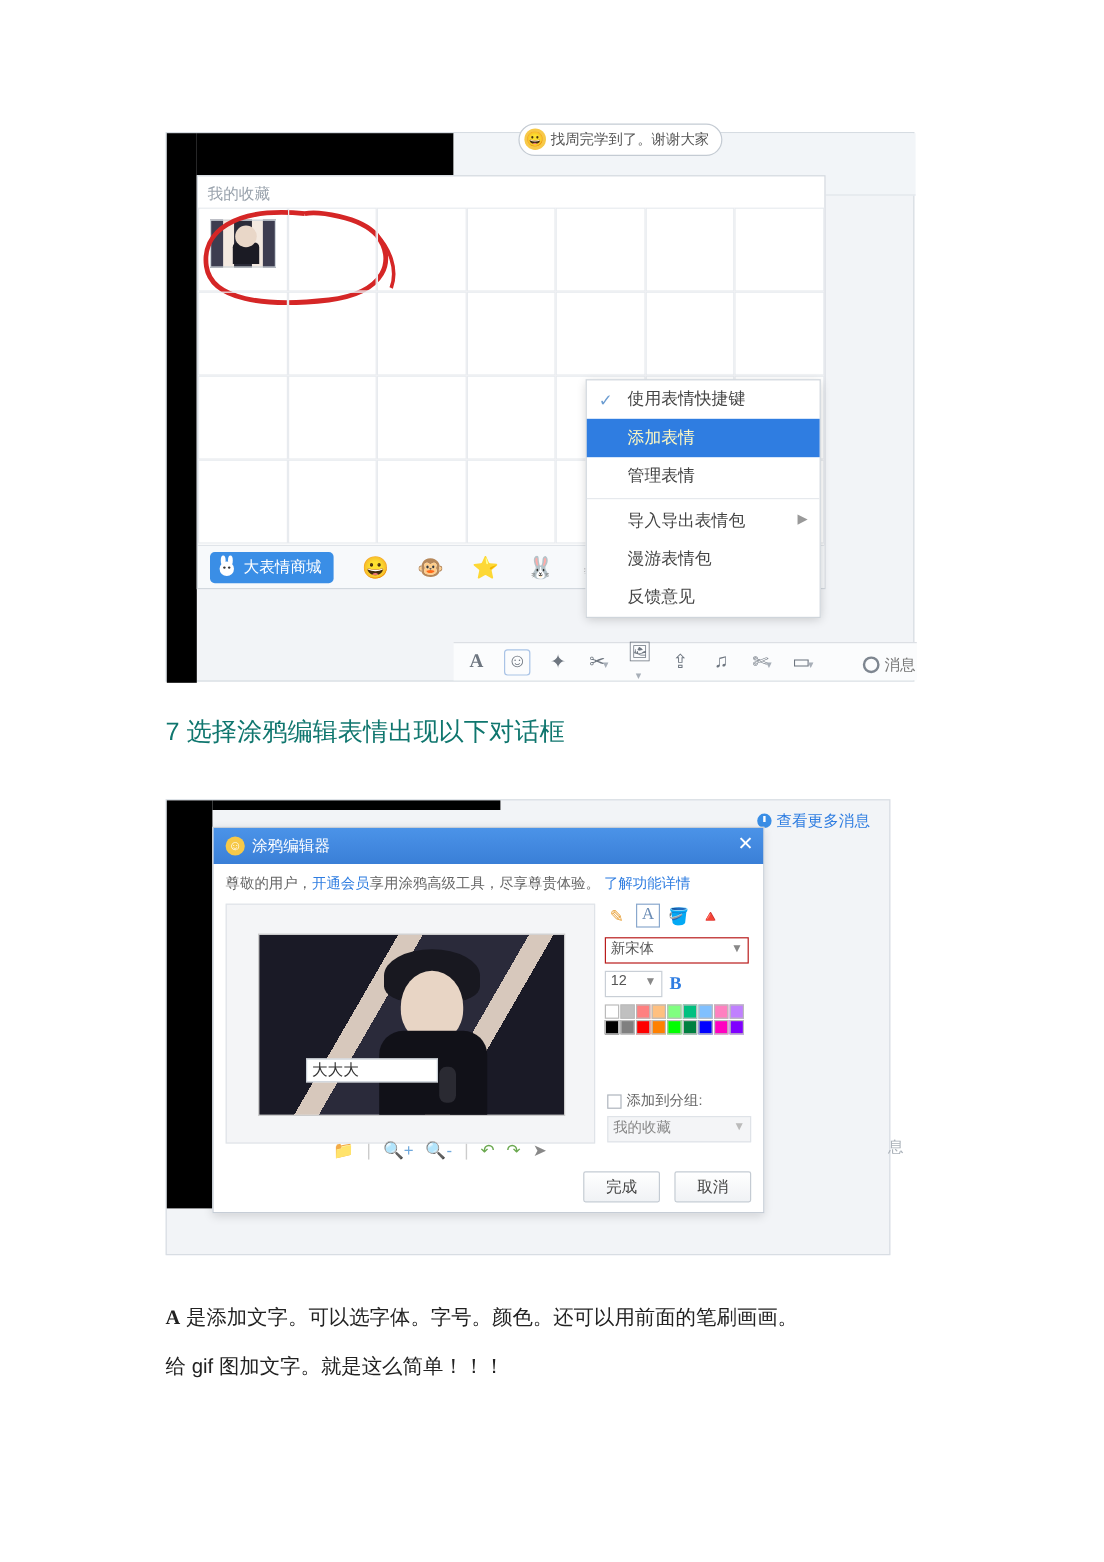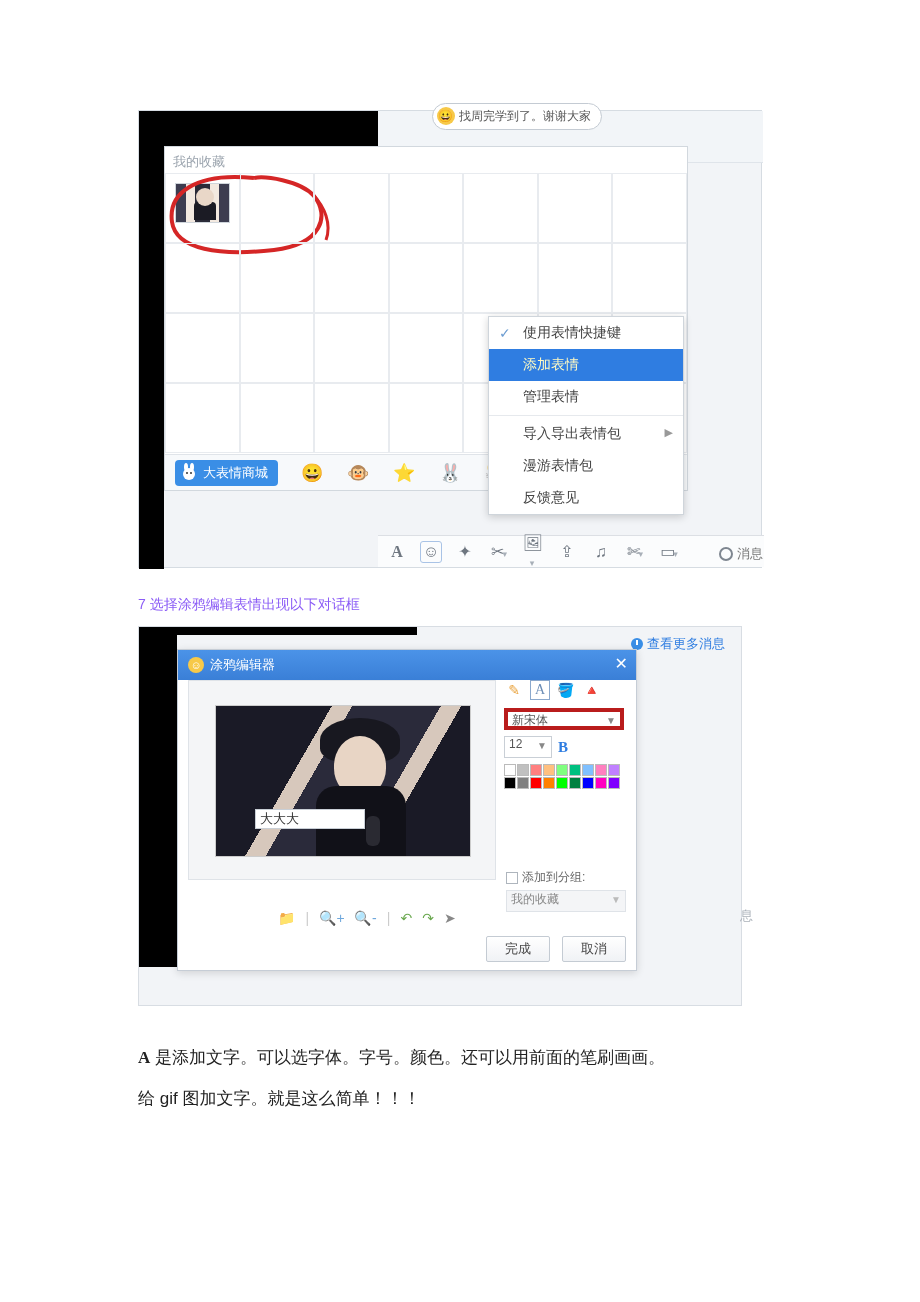--- a/index.html
+++ b/index.html
@@ -83,21 +83,21 @@
     position:absolute; left:239px; bottom:0; width:386px; height:32px;
     border-top:1px solid #dcdfe4; background:#fbfcfd;
     display:flex; align-items:center; gap:12px; padding:0 8px; color:#6e7680; font-size:16px;
   }
   .toolbar-row .tico { width:22px; text-align:center; }
   .toolbar-row .tico.active { border:1px solid #a9c3e6; border-radius:3px; padding:1px 2px; }
   .tb-drop::after{content:"▾"; font-size:9px; color:#a8afb8; margin-left:-2px;}
   .msg-pill { position:absolute; right:-2px; bottom:4px; font-size:13px; color:#777; display:flex; align-items:center; gap:4px;}
   .msg-pill .clk{ width:14px;height:14px;border:2px solid #7e8690;border-radius:50%; position:relative;}
   
-  .caption { font-size:14px; color:#8b5cf6; margin:28px 0 12px; }
+  .caption { font-size:21px; color:#0f766e; margin:28px 0 42px; }
   
   .fig2 {
     width: 604px; height:380px; position:relative; background:#f2f4f7; border:1px solid #d8dde3;
   }
   .fig2-blk { position:absolute; left:0; top:0; width:38px; height:340px; background:#000; }
   .fig2-blk2 { position:absolute; left:38px; top:0; width:240px; height:8px; background:#000; }
   .see-more { position:absolute; right:16px; top:8px; font-size:13px; color:#2f7de1; display:flex; align-items:center; gap:4px;}
   .see-more .dot{width:12px;height:12px;border-radius:50%;background:#3a8ee6;display:inline-block;position:relative;}
   .see-more .dot::after{content:"";position:absolute;left:5px;top:2px;width:2px;height:5px;background:#fff;}
   .editor-window {
@@ -124,21 +124,21 @@
   .photo .hair{position:absolute;left:104px;top:12px;width:80px;height:44px;background:#181820;border-radius:50% 50% 30% 30%;}
   .photo .body{position:absolute;left:100px;top:80px;width:90px;height:70px;background:#111118;border-radius:20px 20px 0 0;}
   .photo .mic{position:absolute;left:150px;top:110px;width:14px;height:30px;background:#2a2a32;border-radius:6px;}
   .txt-input{
     position:absolute; left:66px; top:128px; width:110px; height:20px;
     background:#fff; border:1px solid #c9cfd6; font-size:13px; padding:0 4px; color:#333;
   }
   .side-panel{ width:120px; }
   .tool-icons{ display:flex; gap:6px; margin-bottom:8px; align-items:center;}
   .ti{width:20px;height:20px;display:inline-flex;align-items:center;justify-content:center;font-size:14px;}
-  .font-sel{ width:100%; height:22px; border:4px solid #b91c1c; font-size:12px; padding:0 4px; position:relative; color:#555; margin-bottom:6px; background:#fff;}
+  .font-sel{ width:100%; height:22px; border:1px solid #b91c1c; font-size:12px; padding:0 4px; position:relative; color:#555; margin-bottom:6px; background:#fff;}
   .font-sel .dd{position:absolute;right:4px;top:3px;color:#888;font-size:10px;}
   .size-row{display:flex;gap:6px;align-items:center;margin-bottom:6px;}
   .size-sel{width:48px;height:22px;border:1px solid #c9cfd6;font-size:12px;padding:0 4px;position:relative;background:#fff;color:#555;}
   .size-sel .dd{position:absolute;right:4px;top:3px;color:#888;font-size:10px;}
   .bold{color:#2f7de1;font-weight:bold;font-family:serif;font-size:15px;}
   .swatches{display:grid;grid-template-columns:repeat(9,12px);grid-auto-rows:12px;gap:1px;}
   .sw{width:12px;height:12px;border:1px solid #bbb;}
   .side-bottom{position:absolute;right:10px;bottom:58px;width:120px;}
   .chk-row{font-size:12px;color:#666;display:flex;align-items:center;gap:4px;margin-bottom:4px;}
   .chk-box{width:12px;height:12px;border:1px solid #aeb5bd;display:inline-block;}
@@ -281,20 +281,23 @@
       <span class="dot"></span>
       <span>查看更多消息</span>
     </div>
 
     <div class="editor-window">
       <div class="ew-title">
         <span class="sm">☺</span>
         <span>涂鸦编辑器</span>
         <span class="cls">✕</span>
       </div>
+      <div class="ew-sub">
+        <span>尊敬的用户，</span><span class="lnk">开通会员</span><span>享用涂鸦高级工具，尽享尊贵体验。 </span><span class="lnk">了解功能详情</span>
+      </div>
       <div class="ew-body">
         <div class="canvas-area">
           <div class="photo">
             <div class="hair"></div>
             <div class="face"></div>
             <div class="body"></div>
             <div class="mic"></div>
           </div>
           <div class="txt-input">大大大</div>
         </div>

